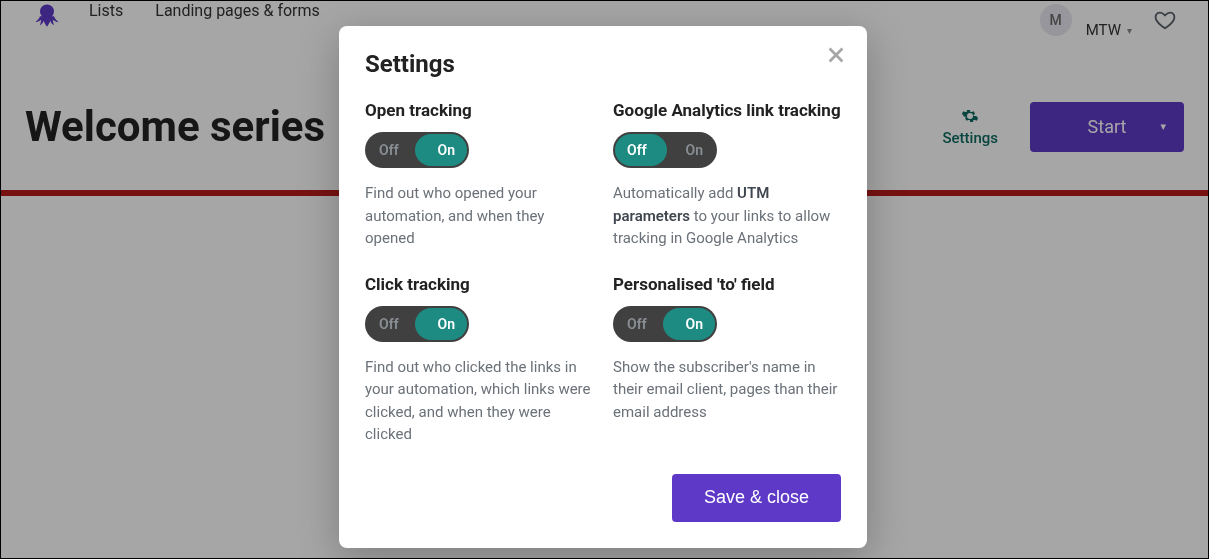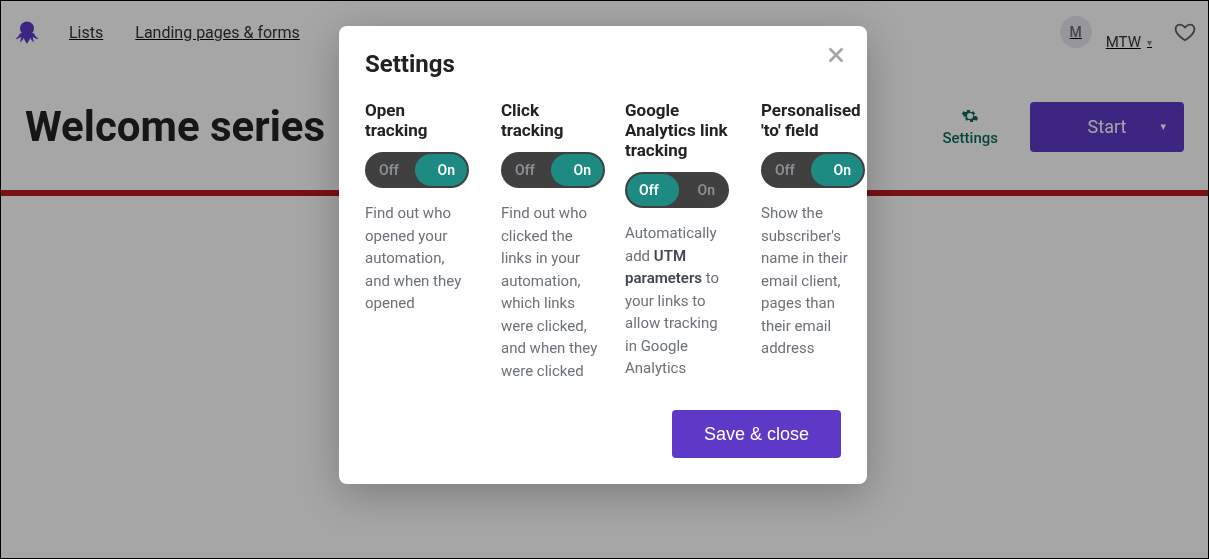--- a/index.html
+++ b/index.html
@@ -1,20 +1,20 @@
 <!DOCTYPE html>
 <html><head>
 <meta charset="utf-8">
 <style>
   * { box-sizing: border-box; margin: 0; padding: 0; }
   html, body { width: 1209px; height: 559px; font-family: -apple-system, BlinkMacSystemFont, "Segoe UI", Roboto, "Helvetica Neue", Arial, sans-serif; background: #fff; overflow: hidden; position: relative; }
   body { border: 1px solid #000; }
 
   
-  .topnav { height: 62px; display: flex; align-items: center; padding: 0 12px; background: #fff; border-bottom: 0; text-decoration: underline; }
+  .topnav { height: 62px; display: flex; align-items: flex-start; padding: 0 32px; background: #fff; border-bottom: 0; }
   .logo { width: 28px; height: 28px; margin-right: 28px; color: #5e39c8; }
   .nav-link { color: #333; font-size: 16px; margin-right: 32px; cursor: pointer; }
   .nav-right { margin-left: auto; display: flex; align-items: center; gap: 14px; }
   .avatar { width: 32px; height: 32px; border-radius: 50%; background: #e9e6f0; color: #6b6b6b; display: flex; align-items: center; justify-content: center; font-size: 14px; font-weight: 500; }
   .workspace { font-size: 15px; color: #333; display: flex; align-items: center; gap: 6px; cursor: pointer; margin-top: 20px; }
   .caret-down { font-size: 10px; color: #888; }
   .heart { width: 22px; height: 22px; color: #59616b; margin-left: 8px; }
 
   
   .page-header { height: 133px; background: #fff; border-bottom: 6px solid #b91c1c; display: flex; align-items: center; padding: 0 24px; }
@@ -28,21 +28,21 @@
 
   
   .canvas { position: absolute; top: 195px; left: 0; right: 0; bottom: 0; background: #fff; }
   .scrim { position: absolute; inset: 0; background: rgba(0,0,0,0.35); }
 
   
   .modal { position: absolute; left: 338px; top: 25px; width: 528px; background: #fff; border-radius: 8px; box-shadow: 0 10px 40px rgba(0,0,0,0.25); padding: 24px 26px 26px 26px; }
   .modal-title { font-size: 24px; font-weight: 700; color: #222; margin-bottom: 22px; }
   .close-x { position: absolute; top: 18px; right: 20px; width: 22px; height: 22px; color: #a6a6a6; cursor: pointer; }
   .cols { display: flex; gap: 20px; }
-  .col { flex: 1; display: flex; flex-direction: row; gap: 32px; }
+  .col { flex: 1; display: flex; flex-direction: column; }
   .setting-block { margin-bottom: 24px; }
   .setting-title { font-size: 17px; font-weight: 700; color: #222; margin-bottom: 12px; }
   .toggle { width: 104px; height: 36px; border-radius: 18px; background: #404040; position: relative; margin-bottom: 14px; display: flex; align-items: center; cursor: pointer; }
   .toggle .knob { position: absolute; width: 52px; height: 32px; border-radius: 16px; background: #1d8b82; top: 2px; transition: left .15s; }
   .toggle.on .knob { left: 50px; }
   .toggle.off .knob { left: 2px; }
   .toggle .lbl-off, .toggle .lbl-on { position: absolute; font-size: 14px; font-weight: 600; }
   .toggle .lbl-off { left: 14px; color: #8a8f95; }
   .toggle .lbl-on  { right: 14px; color: #8a8f95; text-align: center; }
   .toggle.on .lbl-on { color: #fff; }

